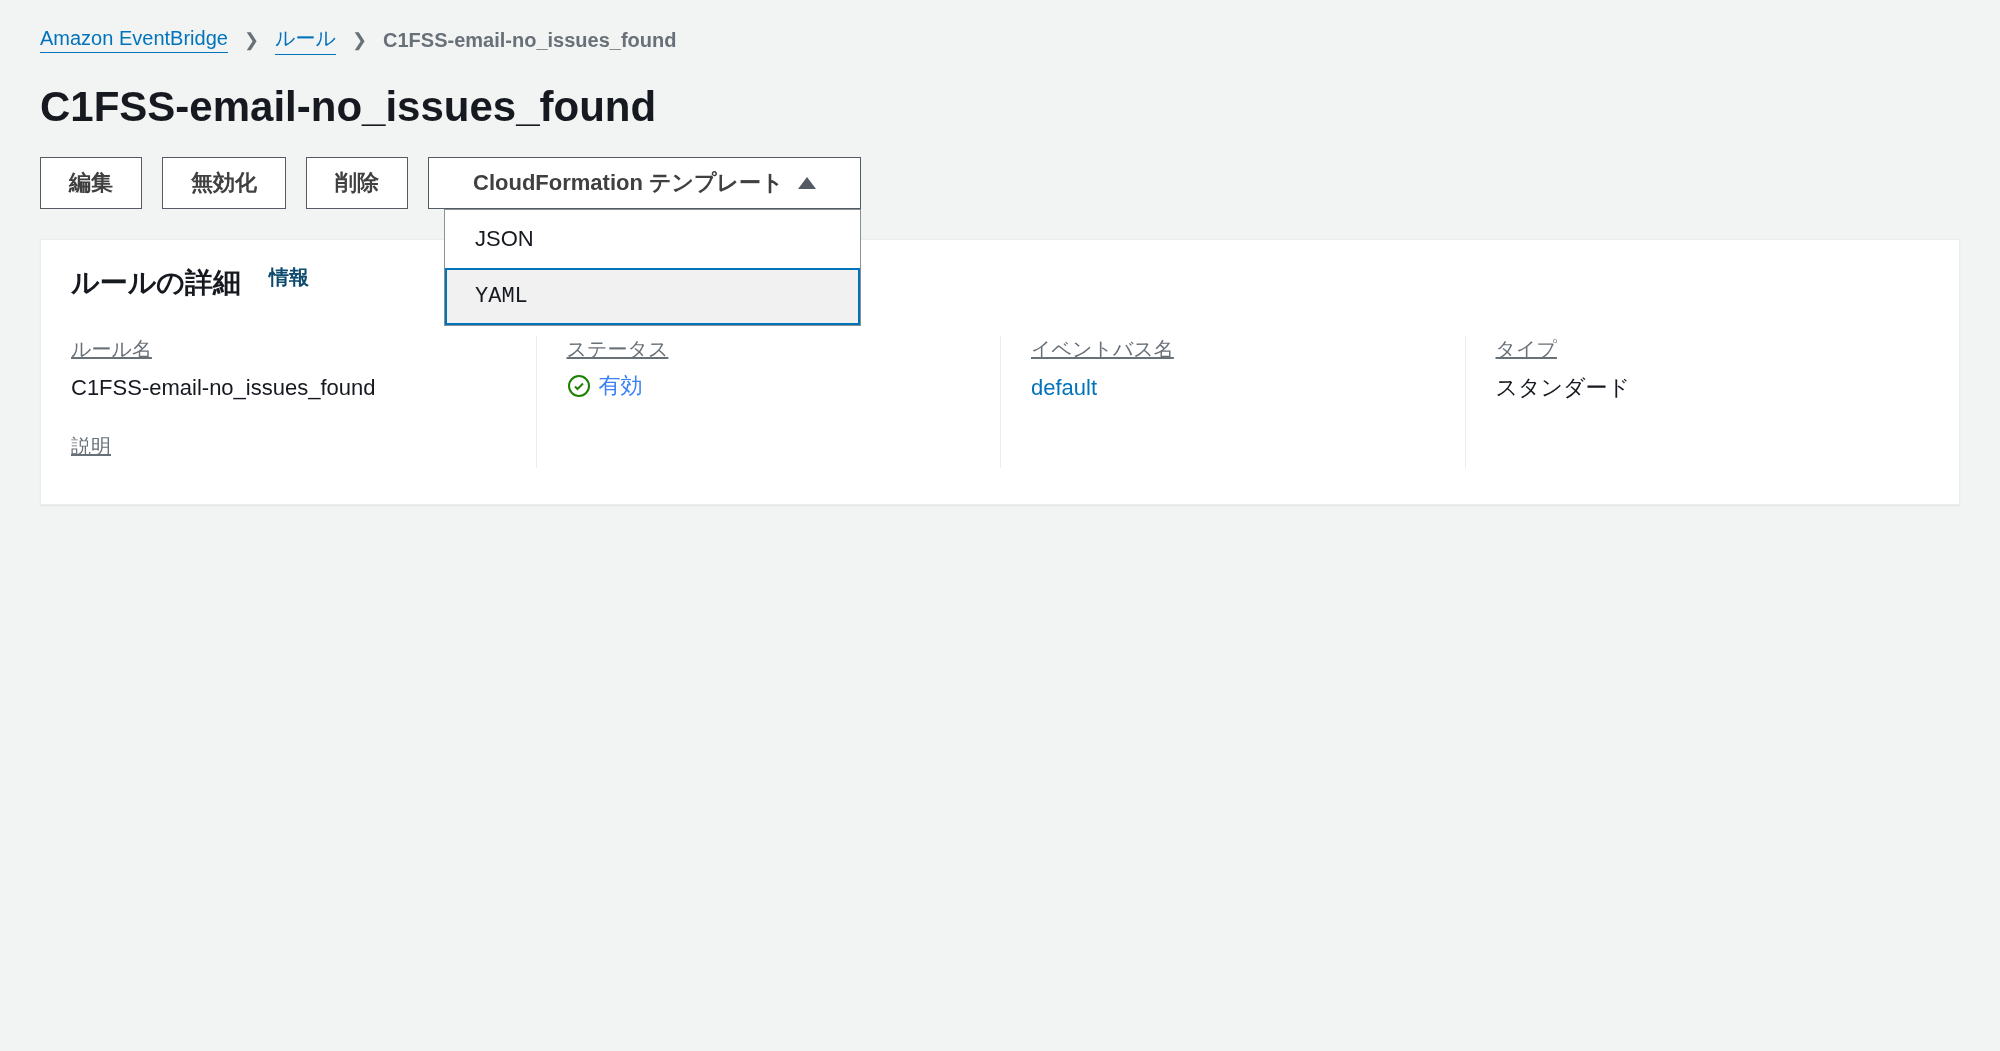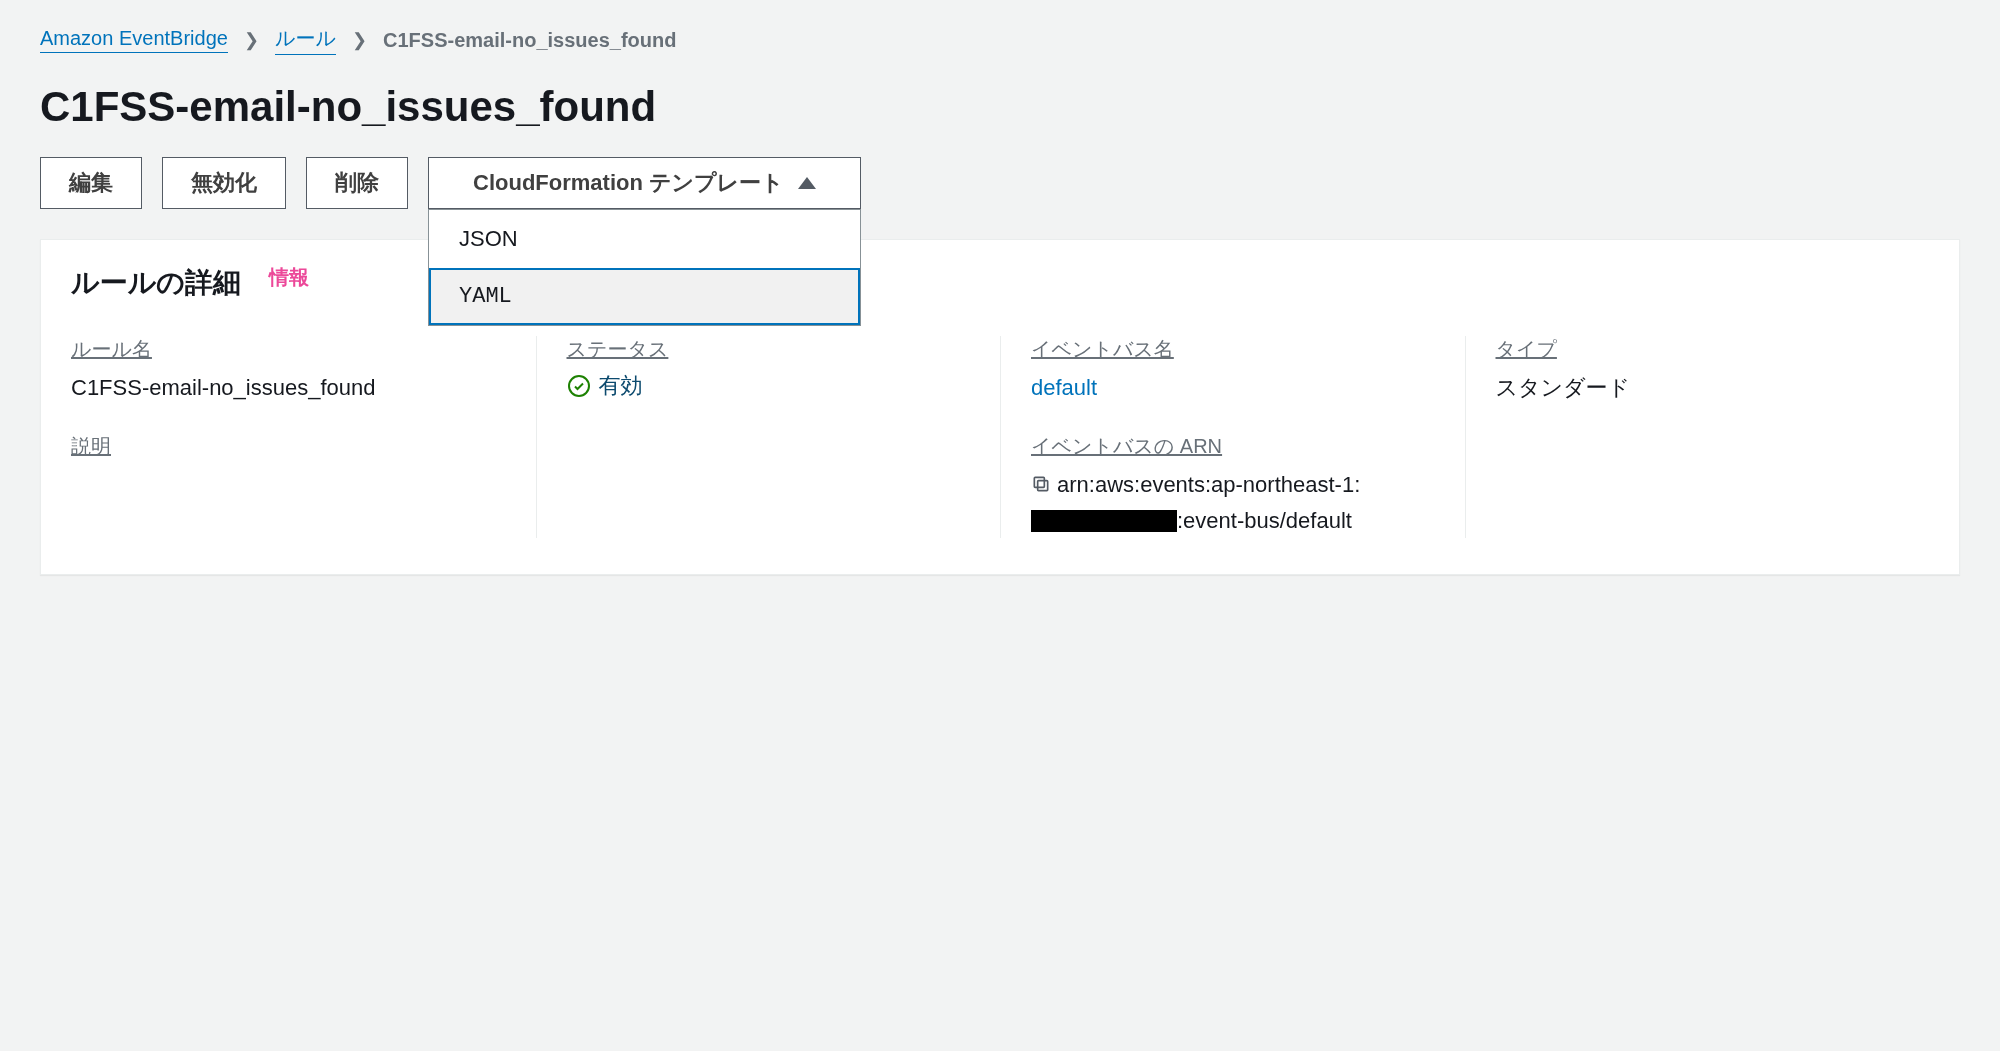--- a/index.html
+++ b/index.html
@@ -56,21 +56,21 @@
   .btn-dd {
     display: flex;
     align-items: center;
     gap: 14px;
     padding: 10px 44px;
   }
   .dd-wrap { position: relative; }
   .dd-menu {
     position: absolute;
     top: 100%;
-    left: 0;
+    left: 16px;
     right: 0;
     background: #fff;
     border: 1px solid #879196;
     z-index: 10;
   }
   .dd-item {
     padding: 14px 28px;
     font-size: 22px;
     cursor: pointer;
     border: 2px solid transparent;
@@ -96,21 +96,21 @@
     padding: 24px 48px 24px 30px;
     display: flex;
     align-items: flex-start;
     gap: 28px;
   }
   .panel-header h2 {
     font-size: 28px;
     font-weight: 700;
   }
   .info-link {
-    color: #ec4899;
+    color: #0c4a6e;
     font-size: 20px;
     font-weight: 600;
     cursor: pointer;
   }
   .panel-body {
     display: grid;
     grid-template-columns: 1fr 1fr 1fr 1fr;
     padding: 10px 30px 36px 30px;
   }
   .col { padding-right: 30px; }
@@ -126,21 +126,21 @@
     margin-bottom: 8px;
     text-decoration: underline;
   }
   .value {
     font-size: 22px;
     line-height: 1.55;
     word-break: break-word;
   }
   .value.link { color: #0073bb; cursor: pointer; }
   .status-ok {
-    color: #0c4a6e;
+    color: #3b82f6;
     display: inline-flex;
     align-items: center;
     gap: 8px;
     font-size: 22px;
   }
   .status-ok svg { width: 24px; height: 24px; }
   .arn-line {
     font-size: 22px;
     line-height: 1.55;
     word-break: break-word;
@@ -219,31 +219,20 @@
           <span>有効</span>
         </div>
       </div>
     </div>
 
     <div class="col">
       <div class="field">
         <div class="label">イベントバス名</div>
         <div class="value link">default</div>
       </div>
-      <div class="field">
-        <div class="label">イベントバスの ARN</div>
-        <div class="arn-line">
-          <span class="copy-icon">
-            <svg viewBox="0 0 24 24" fill="none" stroke-width="2">
-                <rect x="8" y="8" width="12" height="12" rx="1"></rect>
-                <rect x="4" y="4" width="12" height="12" rx="1"></rect>
-              </svg>
-          </span><span>arn:aws:events:ap-northeast-1:</span><span class="redact"></span><span class="redact small"></span><span>:event-bus/default</span>
-        </div>
-      </div>
     </div>
 
     <div class="col">
       <div class="field">
         <div class="label">タイプ</div>
         <div class="value">スタンダード</div>
       </div>
     </div>
 
   </div>

